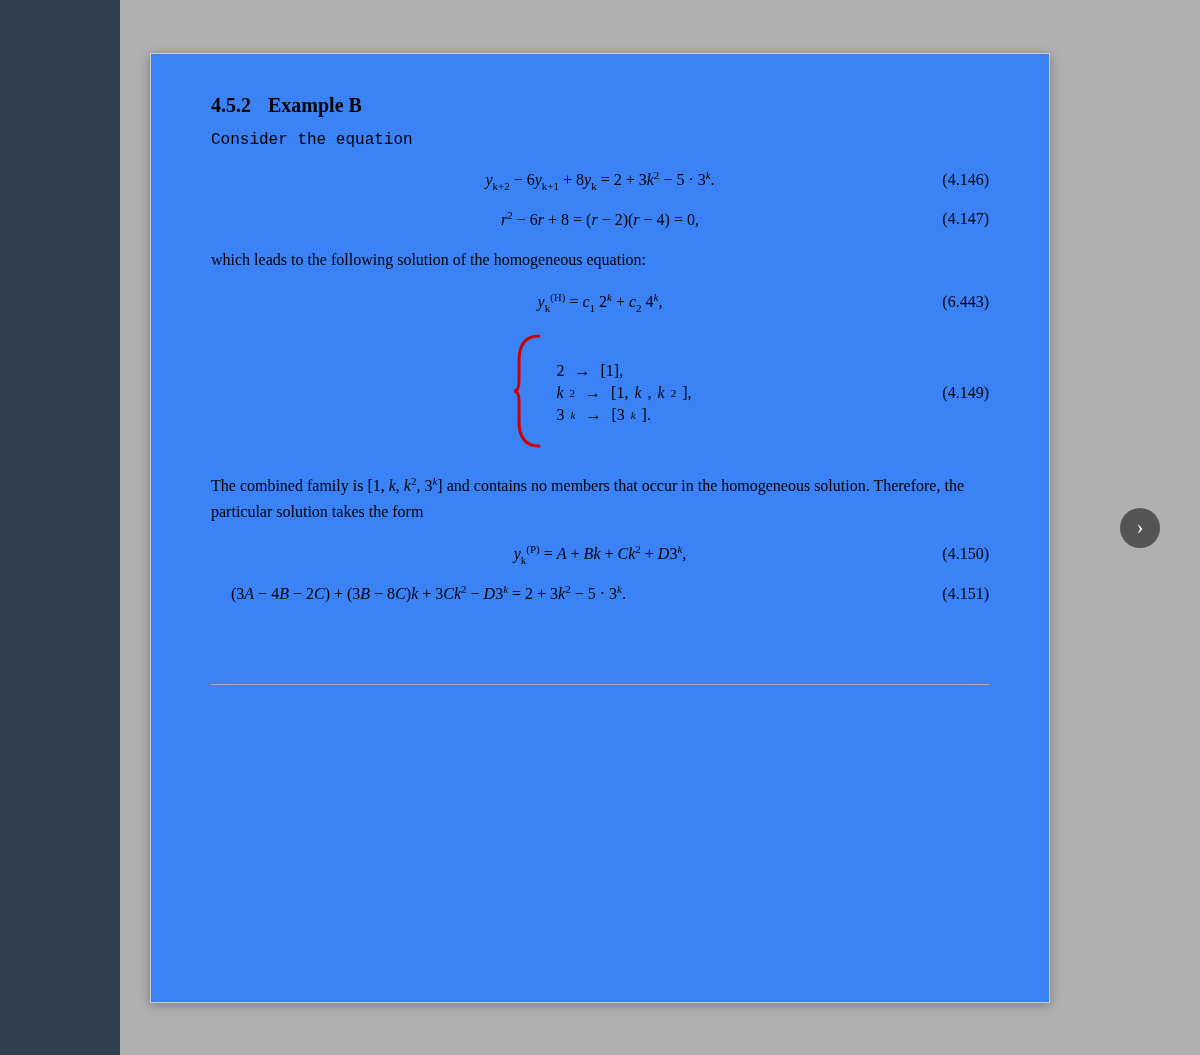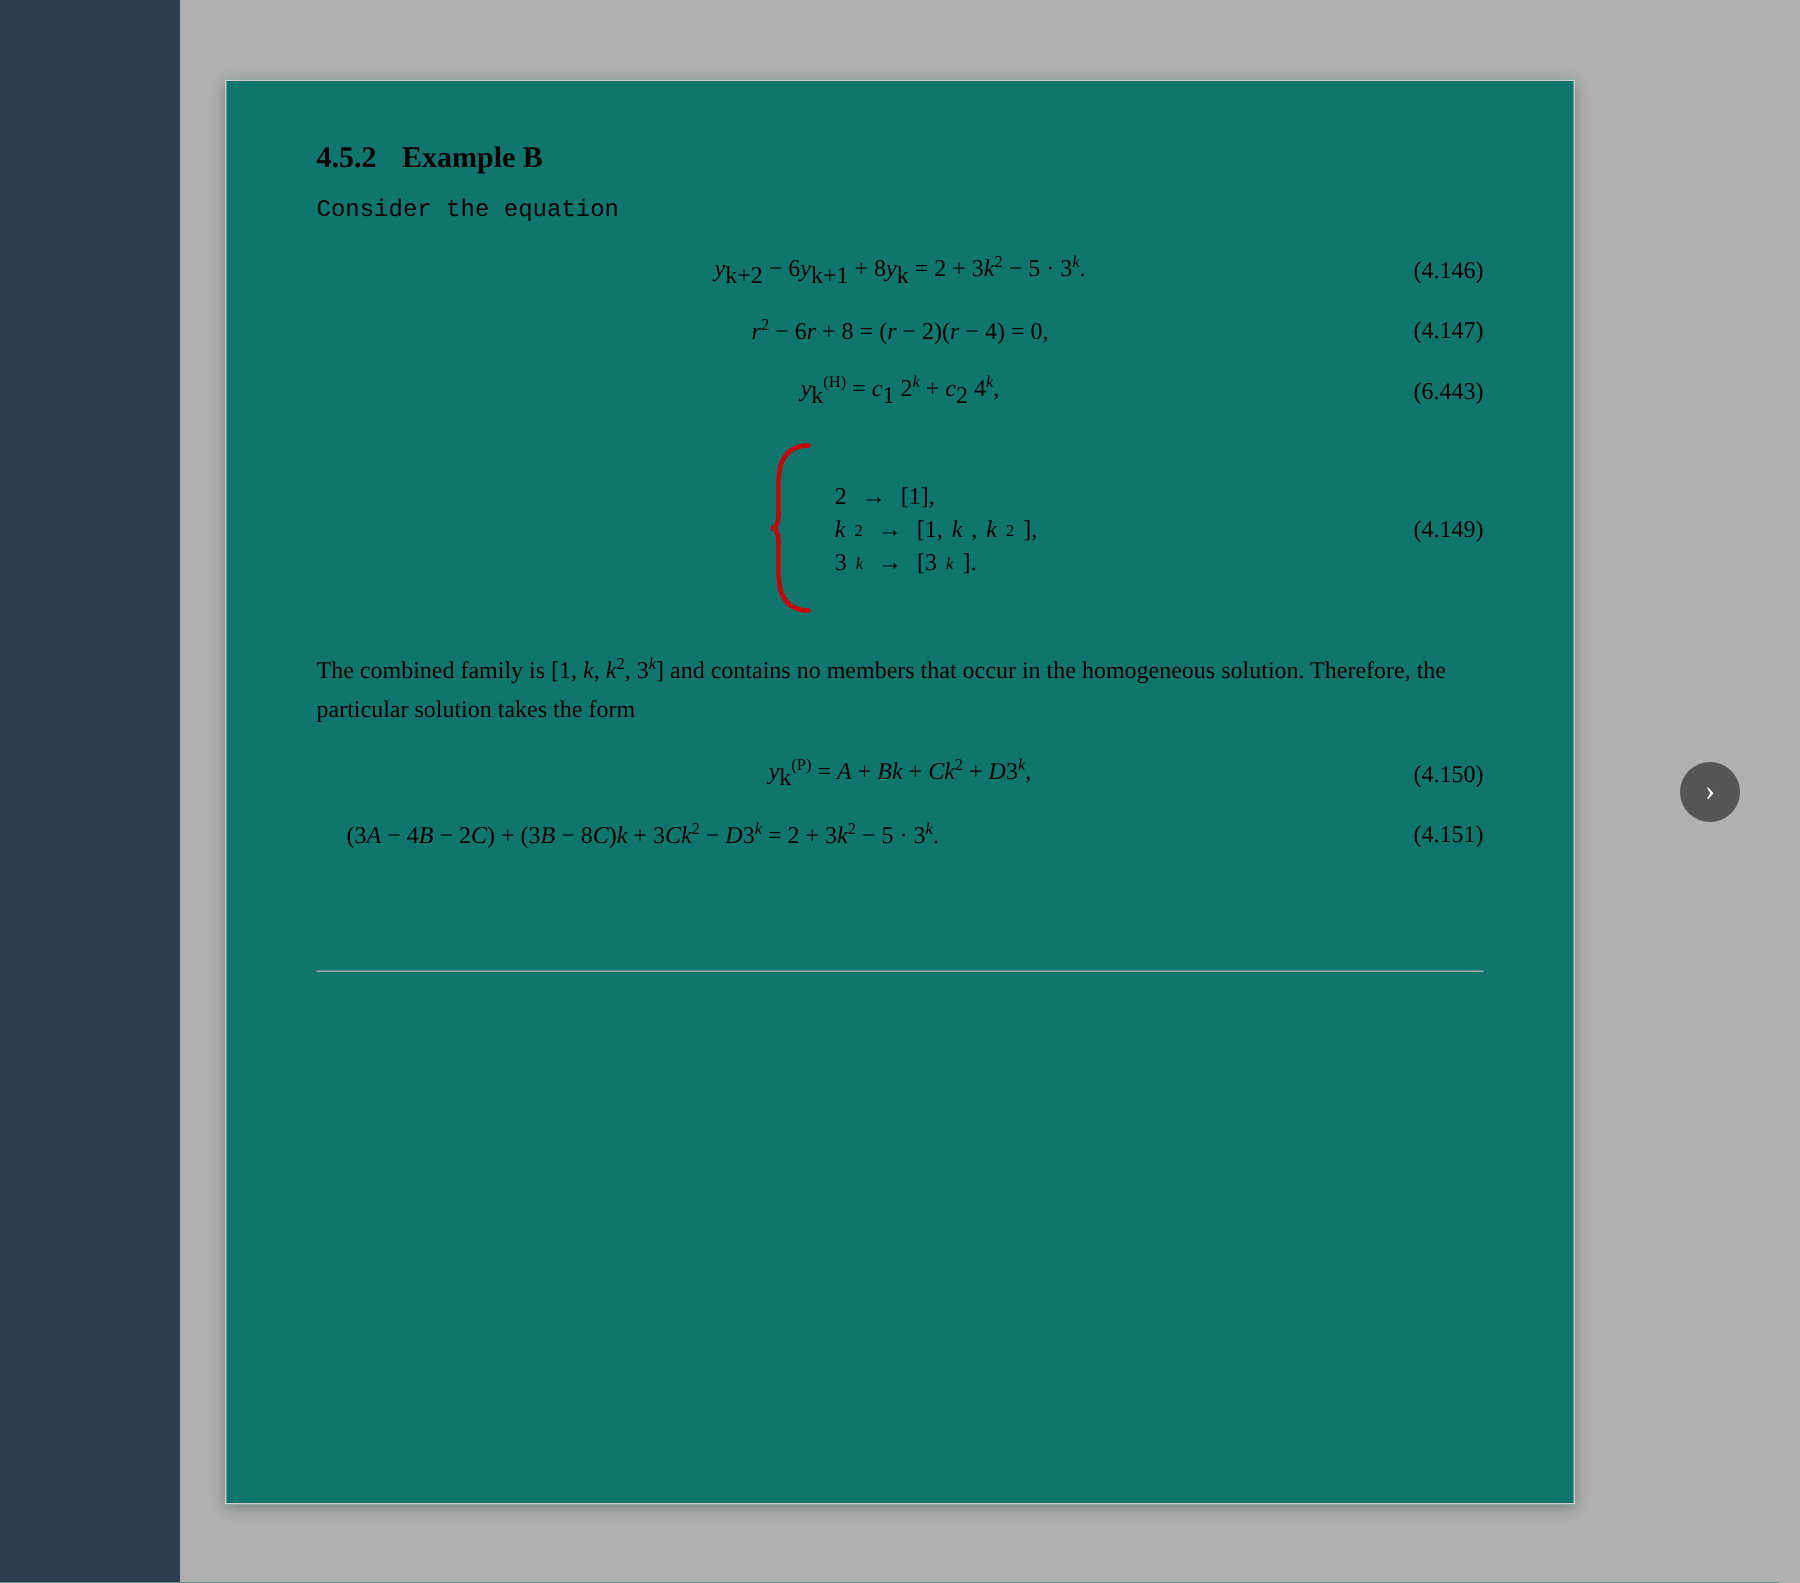--- a/index.html
+++ b/index.html
@@ -10,21 +10,21 @@
       justify-content: center;
       align-items: center;
       min-height: 1055px;
       width: 1200px;
       font-family: "Georgia", "Times New Roman", serif;
     }
 
     .page-container {
       width: 900px;
       min-height: 950px;
-      background: #0f766e;
+      background: #3b82f6;
       border: 1px solid #ccc;
       padding: 40px 60px 60px 60px;
       position: relative;
       box-shadow: 0 2px 10px rgba(0,0,0,0.3);
     }
 
     .section-title {
       font-size: 20px;
       font-weight: bold;
       margin-bottom: 14px;
@@ -89,21 +89,21 @@
       align-items: center;
       gap: 6px;
     }
 
     sup {
       font-size: 11px;
       vertical-align: super;
     }
 
     sub {
-      font-size: 16px;
+      font-size: 11px;
       vertical-align: sub;
     }
 
     .arrow {
       margin: 0 4px;
     }
 
     
     .math {
       font-style: italic;
@@ -171,20 +171,21 @@
     <div class="equation-content">
       <span class="math">r</span><sup>2</sup>
       <span> − 6</span><span class="math">r</span>
       <span> + 8 = (</span><span class="math">r</span>
       <span> − 2)(</span><span class="math">r</span>
       <span> − 4) = 0,</span>
     </div>
     <div class="equation-number">(4.147)</div>
   </div>
 
+  <p class="body-text">which leads to the following solution of the homogeneous equation:</p>
 
   <div class="equation-block">
     <div class="equation-content">
       <span class="math">y</span><sub>k</sub><sup>(H)</sup>
       <span> = </span><span class="math">c</span><sub>1</sub>
       <span>2</span><sup class="math">k</sup>
       <span> + </span><span class="math">c</span><sub>2</sub>
       <span>4</span><sup class="math">k</sup><span>,</span>
     </div>
     <div class="equation-number">(6.443)</div>

